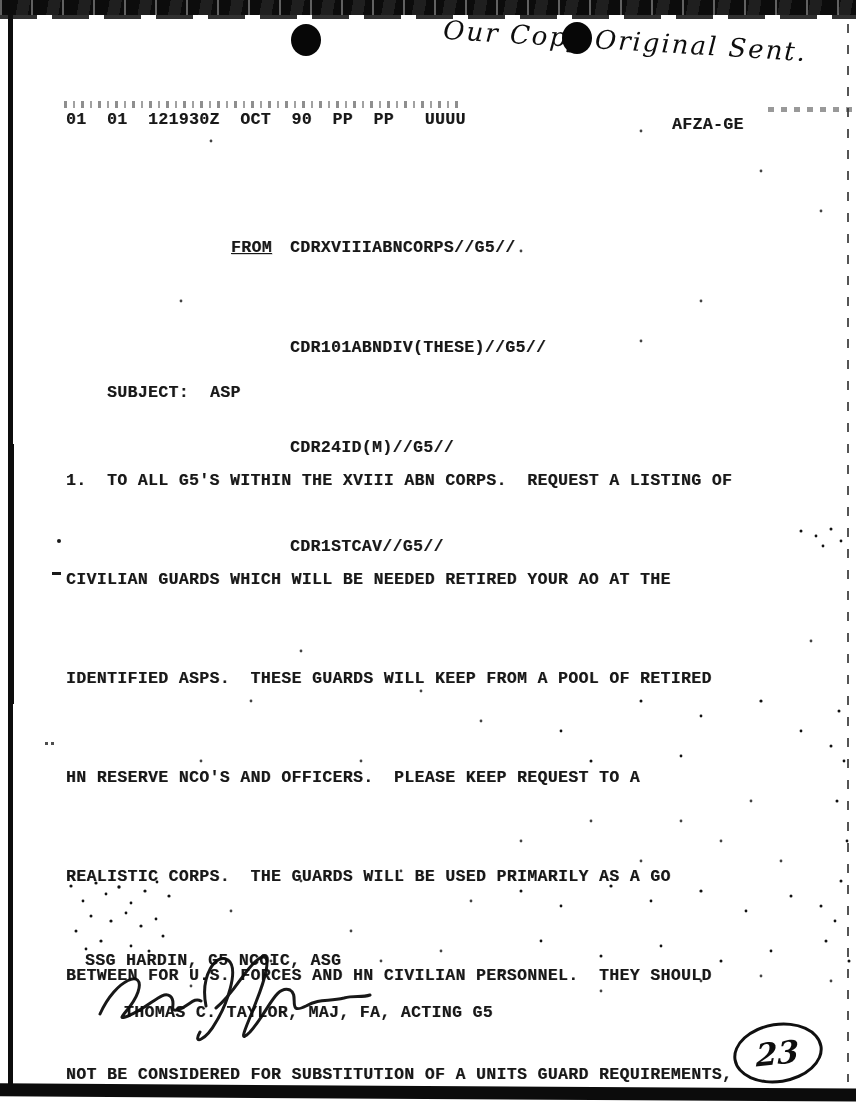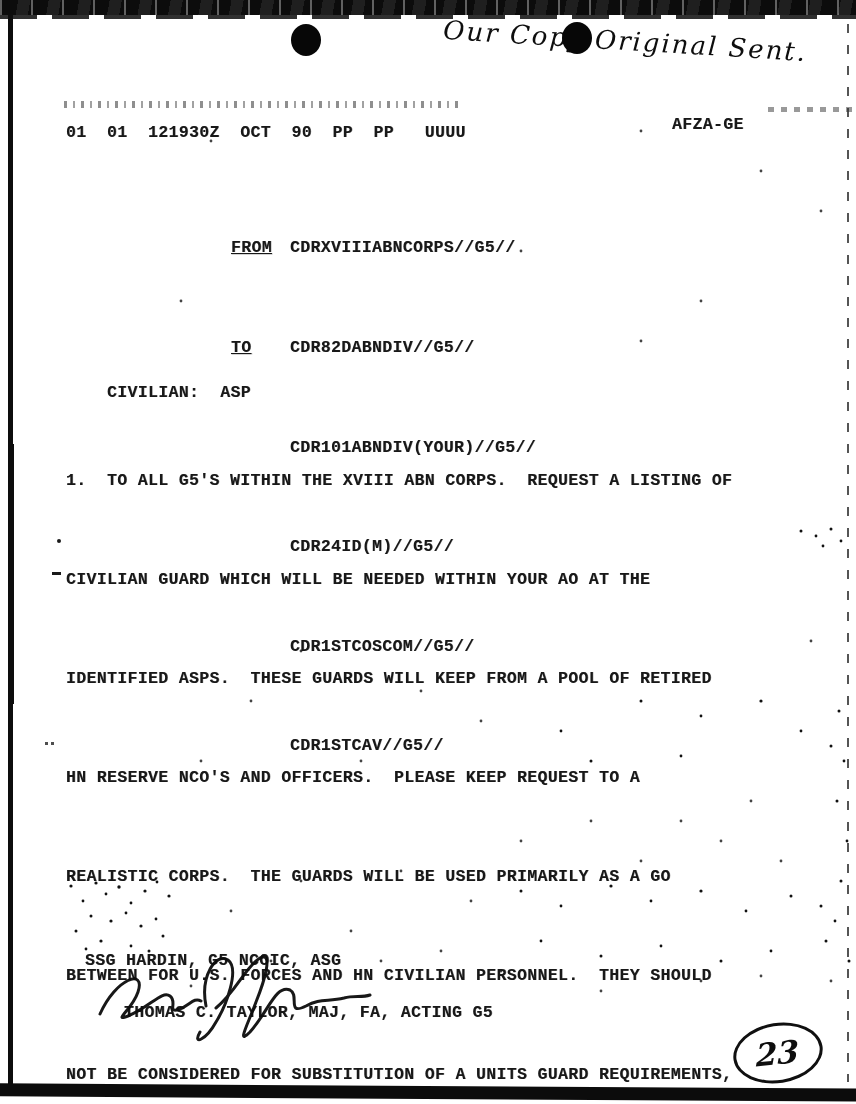--- a/index.html
+++ b/index.html
@@ -58,21 +58,21 @@
     font-family:"DejaVu Serif","Liberation Serif",serif;
     font-style:italic; font-weight:bold; font-size:31px; color:#0e0e0e;
     transform:rotate(3deg) skewX(-6deg);
   }
   
   .tw{
     position:absolute; white-space:pre; font-weight:bold; font-size:16.5px;
     letter-spacing:.35px; color:#181818;
     text-shadow:.5px .4px 0 rgba(10,10,10,.45);
   }
-  .hdr-line{left:66px; top:123px;}
+  .hdr-line{left:66px; top:110px;}
   .hdr-office{left:672px; top:115px;text-align:center;}
   .addr{left:231px; top:165px; line-height:33.2px;}
   .addr .albl{display:inline-block; width:59px;text-decoration:underline;}
   .subject{left:66px; top:364px;}
   .subject .subj-val{margin-left:21px;}
   .body-block{left:66px; top:398px; line-height:33px;}
   .sig-ncoic{left:85px; top:951px; z-index:2;}
   .sig-name{left:124px; top:1003px; z-index:2;}
   .signature-svg{position:absolute; left:88px; top:948px; z-index:4;}
   
@@ -133,34 +133,32 @@
   <div class="stray-dot-a"></div>
   <div class="stray-dot-b"></div>
   <div class="noise noise-a"></div>
   <div class="noise noise-b"></div>
 
   <div class="tw hdr-line">01  01  121930Z  OCT  90  PP  PP   UUUU</div>
   <div class="tw hdr-office">AFZA-GE</div>
 
   <div class="tw addr">
     <div><span class="albl">FROM</span><span>CDRXVIIIABNCORPS//G5//</span></div>
-    <div><span class="albl">TO</span><span>CDR82DABNDIV//G5//</span></div>
-    <div><span class="albl"></span><span>CDR101ABNDIV(YOUR)//G5//</span></div>
+    <div><span class="albl"></span><span>CDR101ABNDIV(THESE)//G5//</span></div>
     <div><span class="albl"></span><span>CDR24ID(M)//G5//</span></div>
-    <div><span class="albl"></span><span>CDR1STCOSCOM//G5//</span></div>
     <div><span class="albl"></span><span>CDR1STCAV//G5//</span></div>
   </div>
 
   <div class="tw subject">
-    <span>CIVILIAN:</span><span class="subj-val">ASP</span>
+    <span>SUBJECT:</span><span class="subj-val">ASP</span>
   </div>
 
   <div class="tw body-block">
     <div>1.  TO ALL G5'S WITHIN THE XVIII ABN CORPS.  REQUEST A LISTING OF</div>
-    <div>CIVILIAN GUARD WHICH WILL BE NEEDED WITHIN YOUR AO AT THE</div>
+    <div>CIVILIAN GUARDS WHICH WILL BE NEEDED RETIRED YOUR AO AT THE</div>
     <div>IDENTIFIED ASPS.  THESE GUARDS WILL KEEP FROM A POOL OF RETIRED</div>
     <div>HN RESERVE NCO'S AND OFFICERS.  PLEASE KEEP REQUEST TO A</div>
     <div>REALISTIC CORPS.  THE GUARDS WILL BE USED PRIMARILY AS A GO</div>
     <div>BETWEEN FOR U.S. FORCES AND HN CIVILIAN PERSONNEL.  THEY SHOULD</div>
     <div>NOT BE CONSIDERED FOR SUBSTITUTION OF A UNITS GUARD REQUIREMENTS,</div>
     
     
     
     
     

